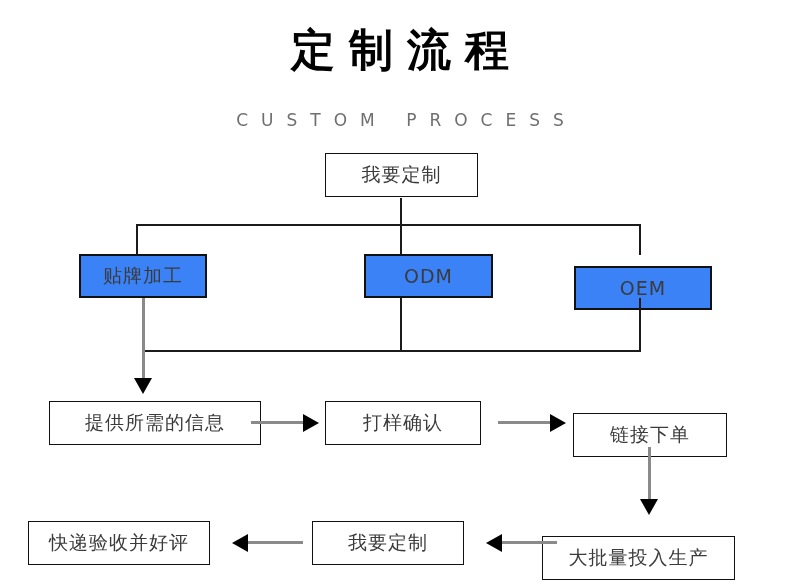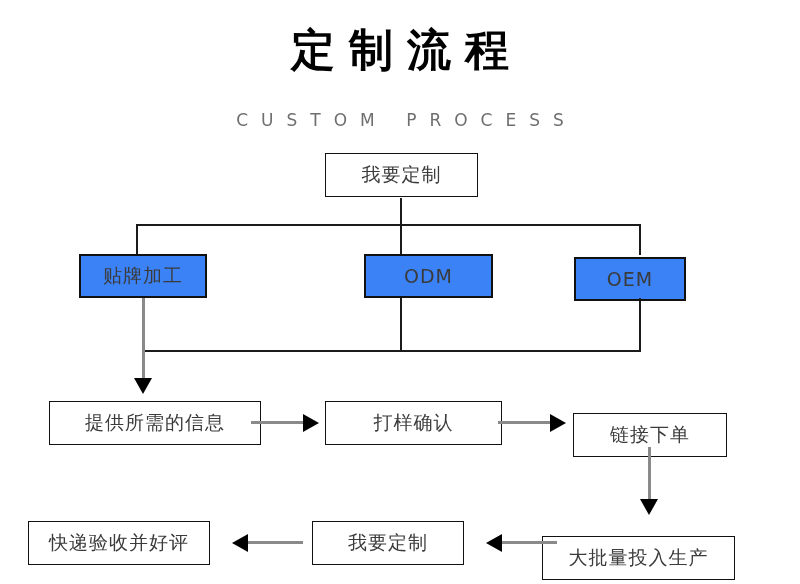--- a/index.html
+++ b/index.html
@@ -125,34 +125,34 @@
   <div class="node thin" style="left:325px; top:153px; width:153px; height:44px;">我要定制</div>
 
   <div class="line-v" style="left:400px; top:198px; height:27px;"></div>
   <div class="line-h" style="left:136px; top:224px; width:505px;"></div>
   <div class="line-v" style="left:136px; top:224px; height:31px;"></div>
   <div class="line-v" style="left:400px; top:224px; height:31px;"></div>
   <div class="line-v" style="left:639px; top:224px; height:31px;"></div>
 
   <div class="node cream" style="left:79px; top:254px; width:128px; height:44px;">贴牌加工</div>
   <div class="node cream" style="left:336px; top:254px; width:129px; height:44px;margin-left:28px;">ODM</div>
-  <div class="node cream" style="left:574px; top:257px; width:112px; height:44px;">OEM</div>
+  <div class="node cream" style="left:574px; top:266px; width:138px; height:44px;">OEM</div>
 
   <div class="line-v" style="left:400px; top:298px; height:54px;"></div>
   <div class="line-v" style="left:639px; top:298px; height:54px;"></div>
   <div class="line-h" style="left:143px; top:350px; width:498px;"></div>
 
   <div class="arrow-shaft-v" style="left:142px; top:298px; height:82px;"></div>
   <div class="arrow-head down" style="left:134px; top:378px;"></div>
 
   <div class="node thin" style="left:49px; top:401px; width:212px; height:44px;">提供所需的信息</div>
   <div class="arrow-shaft-h" style="left:251px; top:421px; width:56px;"></div>
   <div class="arrow-head right" style="left:303px; top:414px;"></div>
 
-  <div class="node thin" style="left:325px; top:401px; width:177px; height:44px;">打样确认</div>
+  <div class="node thin" style="left:325px; top:401px; width:156px; height:44px;">打样确认</div>
   <div class="arrow-shaft-h" style="left:498px; top:421px; width:56px;"></div>
   <div class="arrow-head right" style="left:550px; top:414px;"></div>
 
   <div class="node thin" style="left:573px; top:401px; width:154px; height:44px;margin-top:12px;">链接下单</div>
 
   <div class="arrow-shaft-v" style="left:648px; top:447px; height:56px;"></div>
   <div class="arrow-head down" style="left:640px; top:499px;"></div>
 
   <div class="node thin" style="left:542px; top:521px; width:193px; height:44px;margin-top:15px;">大批量投入生产</div>
   <div class="arrow-shaft-h" style="left:500px; top:541px; width:57px;"></div>

